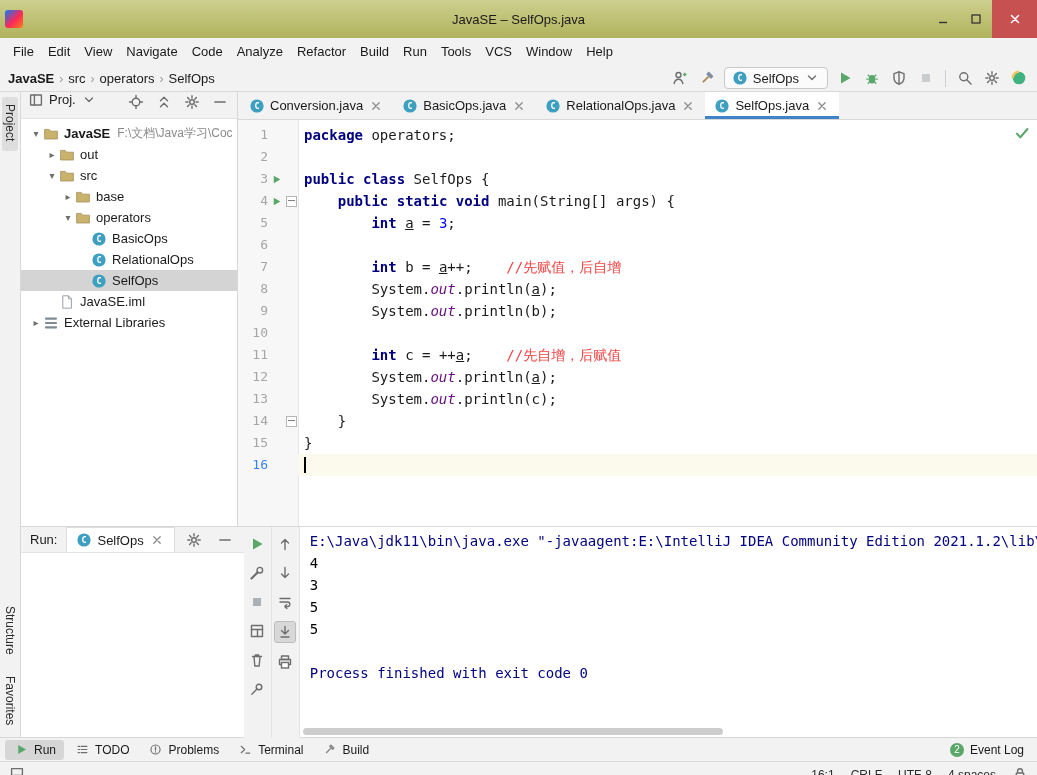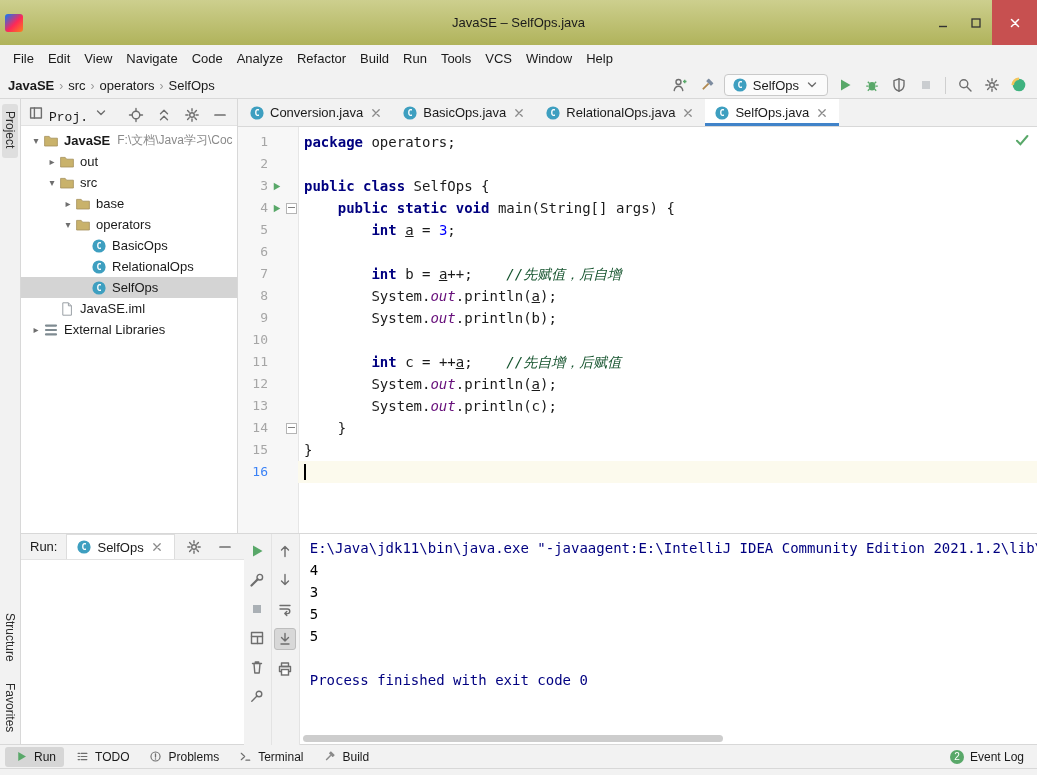--- a/index.html
+++ b/index.html
@@ -1,21 +1,21 @@
 <!DOCTYPE html>
 <html><head>
 <meta charset="utf-8">
 <style>
   html,body{margin:0;padding:0;width:1037px;height:775px;overflow:hidden;
     font-family:"Liberation Sans","DejaVu Sans",sans-serif;font-size:13px;color:#1a1a1a;background:#f2f2f2;}
   .app{width:1037px;height:775px;display:flex;flex-direction:column;}
   .icon{display:inline-flex;width:16px;height:16px;align-items:center;justify-content:center;flex:none;}
 
   
-  .titlebar{height:45px;background:linear-gradient(#cdcf8e,#b0b35b);display:flex;align-items:center;position:relative;flex:none;}
+  .titlebar{height:38px;background:linear-gradient(#cdcf8e,#b0b35b);display:flex;align-items:center;position:relative;flex:none;}
   .ij-logo{width:18px;height:18px;margin-left:5px;border-radius:3px;background:linear-gradient(135deg,#087cfa,#fe2857 55%,#fc801d);z-index:1;}
   .title-text{position:absolute;left:0;right:0;text-align:center;font-size:13px;}
   .win-controls{margin-left:auto;display:flex;height:100%;z-index:1;}
   .win-btn{width:33px;display:flex;align-items:center;justify-content:center;}
   .win-btn.close{width:45px;background:#c75050;}
 
   
   .menubar{height:27px;background:#f2f2f2;display:flex;align-items:center;padding-left:6px;flex:none;}
   .menu-item{padding:3px 7px;border-radius:3px;}
 
@@ -34,21 +34,21 @@
   .leftstrip{width:20px;background:#f2f2f2;border-right:1px solid #d8d8d8;display:flex;flex-direction:column;align-items:center;padding-top:3px;flex:none;}
   .vtab{padding:7px 1px;border-radius:3px;margin:2px 0;}
   .vtab .vtext{writing-mode:vertical-rl;font-size:12px;color:#2b2b2b;}
   .vtab.active{background:#dedede;}
   .lstrip-spacer{flex:1;}
   .content-col{flex:1;display:flex;flex-direction:column;min-width:0;}
   .main{display:flex;height:434px;flex:none;min-width:0;}
 
   
   .project-panel{width:216px;flex:none;border-right:1px solid #d8d8d8;display:flex;flex-direction:column;background:#fff;}
-  .panel-header{height:26px;background:#f2f2f2;border-bottom:1px solid #e2e2e2;display:flex;align-items:flex-end;gap:5px;padding:0 7px;flex:none;font-family:Liberation Mono, monospace;}
+  .panel-header{height:26px;background:#f2f2f2;border-bottom:1px solid #e2e2e2;display:flex;align-items:flex-start;gap:5px;padding:0 7px;flex:none;}
   .ph-icons{margin-left:auto;display:flex;gap:8px;align-items:center;}
   .tree{flex:1;overflow:hidden;padding-top:4px;white-space:nowrap;}
   .trow{display:flex;align-items:center;height:21px;}
   .trow.sel{background:#d4d4d4;}
   .tchev{width:14px;flex:none;text-align:center;color:#6e6e6e;font-size:10px;}
   .trow .icon{margin-right:5px;}
   .tlabel.bold{font-weight:bold;}
   .tsuffix{color:#8a8a8a;margin-left:7px;font-size:12px;}
 
   
@@ -66,21 +66,21 @@
   .gnum.cur{color:#3b82f6;}
   .gicon{width:17px;flex:none;display:flex;justify-content:center;align-items:center;}
   .gicon .icon svg{width:11px;height:11px;}
   .gfold{width:13px;flex:none;display:flex;justify-content:center;align-items:center;}
   .foldbox{width:9px;height:9px;border:1px solid #b5b5b5;background:#fff;position:relative;display:inline-block;}
   .foldbox::after{content:"";position:absolute;left:1px;right:1px;top:3px;border-top:1px solid #808080;}
   .code{flex:1;white-space:pre;padding-left:6px;min-width:0;}
   .eline.hl .code{background:#fcfaed;}
   .tok-kw{color:#000080;font-weight:bold;}
   .tok-num{color:#0000ff;}
-  .tok-comment{color:#14532d;font-style:italic;}
+  .tok-comment{color:#ef4444;}
   .tok-field{color:#660e7a;font-style:italic;}
   .tok-var{text-decoration:underline;}
   .caret{display:inline-block;width:2px;height:16px;background:#000;vertical-align:-3px;}
   .insp-check{position:absolute;top:5px;right:7px;}
 
   
   .run-panel{height:211px;flex:none;display:flex;flex-direction:row;border-top:1px solid #d8d8d8;background:#fff;min-width:0;}
   .run-header{height:25px;flex:none;background:#f2f2f2;border-bottom:1px solid #e3e3e3;display:flex;align-items:center;gap:9px;padding:0 9px;}
   .run-tab{display:flex;align-items:center;gap:5px;height:24px;padding:0 9px;background:#fff;border:1px solid #ddd;border-bottom:none;}
   .rh-icons{margin-left:auto;display:flex;gap:11px;align-items:center;}

